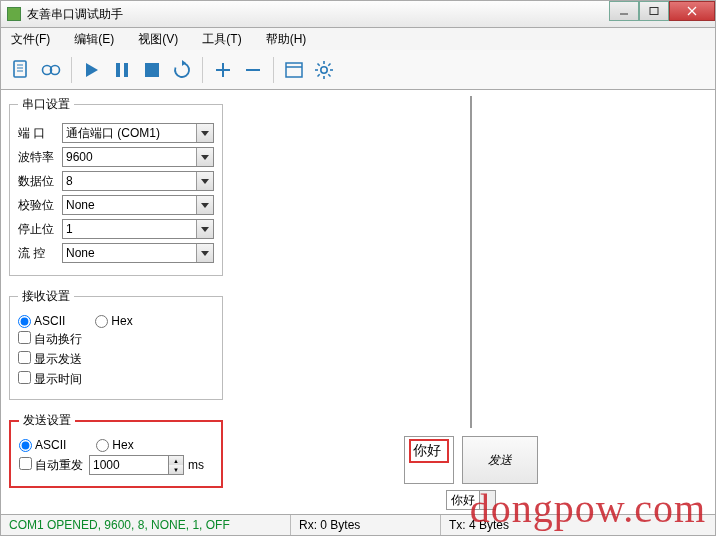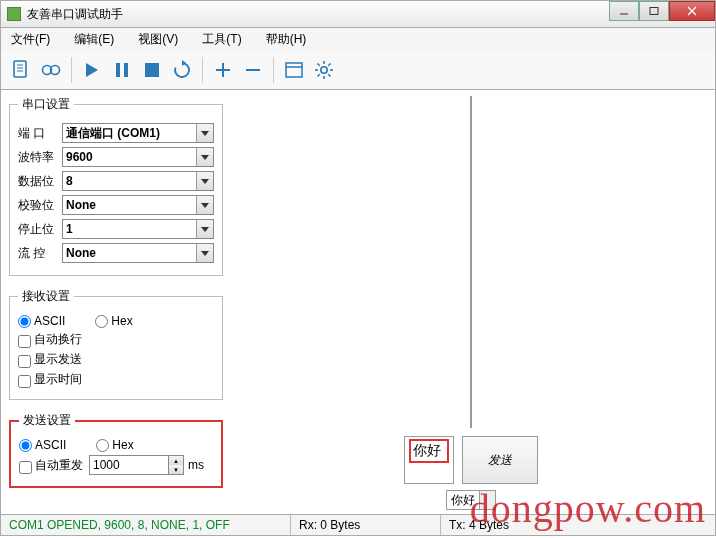--- a/index.html
+++ b/index.html
@@ -26,29 +26,29 @@
 
 .main { display: flex; height: 424px; border-left: 1px solid #aaa; border-right: 1px solid #aaa; }
 .left { width: 230px; padding: 6px 8px 4px 8px; display: flex; flex-direction: column; gap: 12px; }
 .right { flex: 1; padding: 6px 8px 4px 4px; display: flex; flex-direction: column; position: relative; align-items: center; }
 
 
 fieldset { border: 1px solid #bbb; padding: 6px 8px 8px 8px; position: relative; }
 legend { padding: 0 4px; font-size: 12px; }
 .row { display: flex; align-items: center; margin: 4px 0; }
 .row label.lab { width: 44px; letter-spacing: 0; }
-.combo { flex: 1; height: 20px; border: 1px solid #888; background: #fff; display: flex; align-items: center; padding-left: 3px; position: relative; font-weight: bold; }
+.combo { flex: 1; height: 20px; border: 1px solid #888; background: #fff; display: flex; align-items: center; padding-left: 3px; position: relative; }
 .combo .arrow { position: absolute; right: 0; top: 0; width: 17px; height: 18px; background: linear-gradient(#f4f4f4,#ddd); border-left: 1px solid #999; display: flex; align-items: center; justify-content: center; }
 .combo .arrow svg { width: 8px; height: 8px; }
 
 
 .opts .row { margin: 3px 0; }
 .radio { display: inline-flex; align-items: center; margin-right: 30px; }
 .radio input { margin-right: 3px; }
-.chk { display: inline-flex; align-items: flex-end; }
+.chk { display: inline-flex; align-items: flex-start; }
 .chk input { margin-right: 3px; }
 
 
 .hl-red { border: 2px solid #d33 !important; }
 .spinner { display: flex; align-items: center; }
 .spinner input { width: 80px; height: 20px; border: 1px solid #888; padding-left: 3px; }
 .spin-btns { width: 15px; height: 20px; display: flex; flex-direction: column; border: 1px solid #888; border-left: none; }
 .spin-btns div { flex: 1; background: linear-gradient(#f4f4f4,#ddd); display: flex; align-items: center; justify-content: center; font-size: 6px; }
 
 

